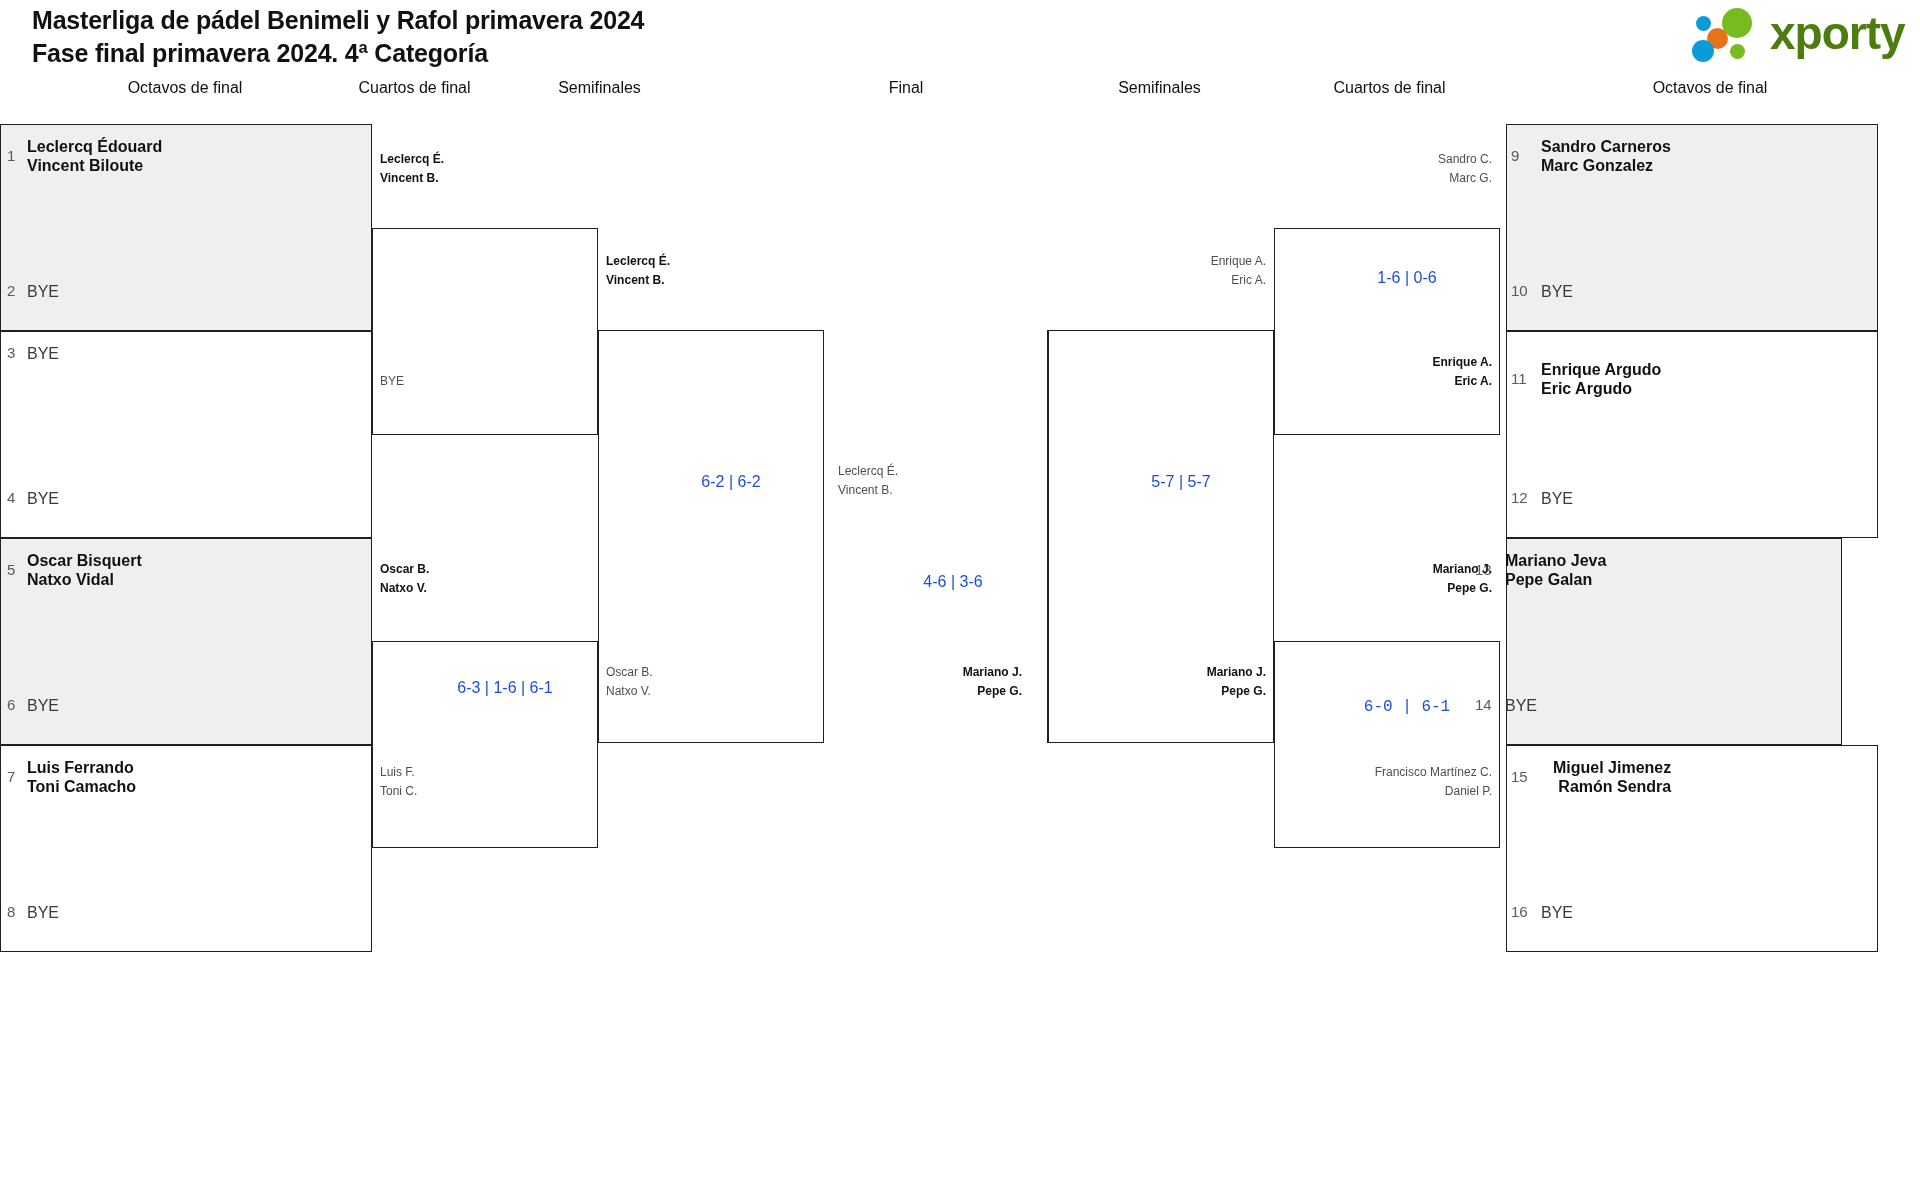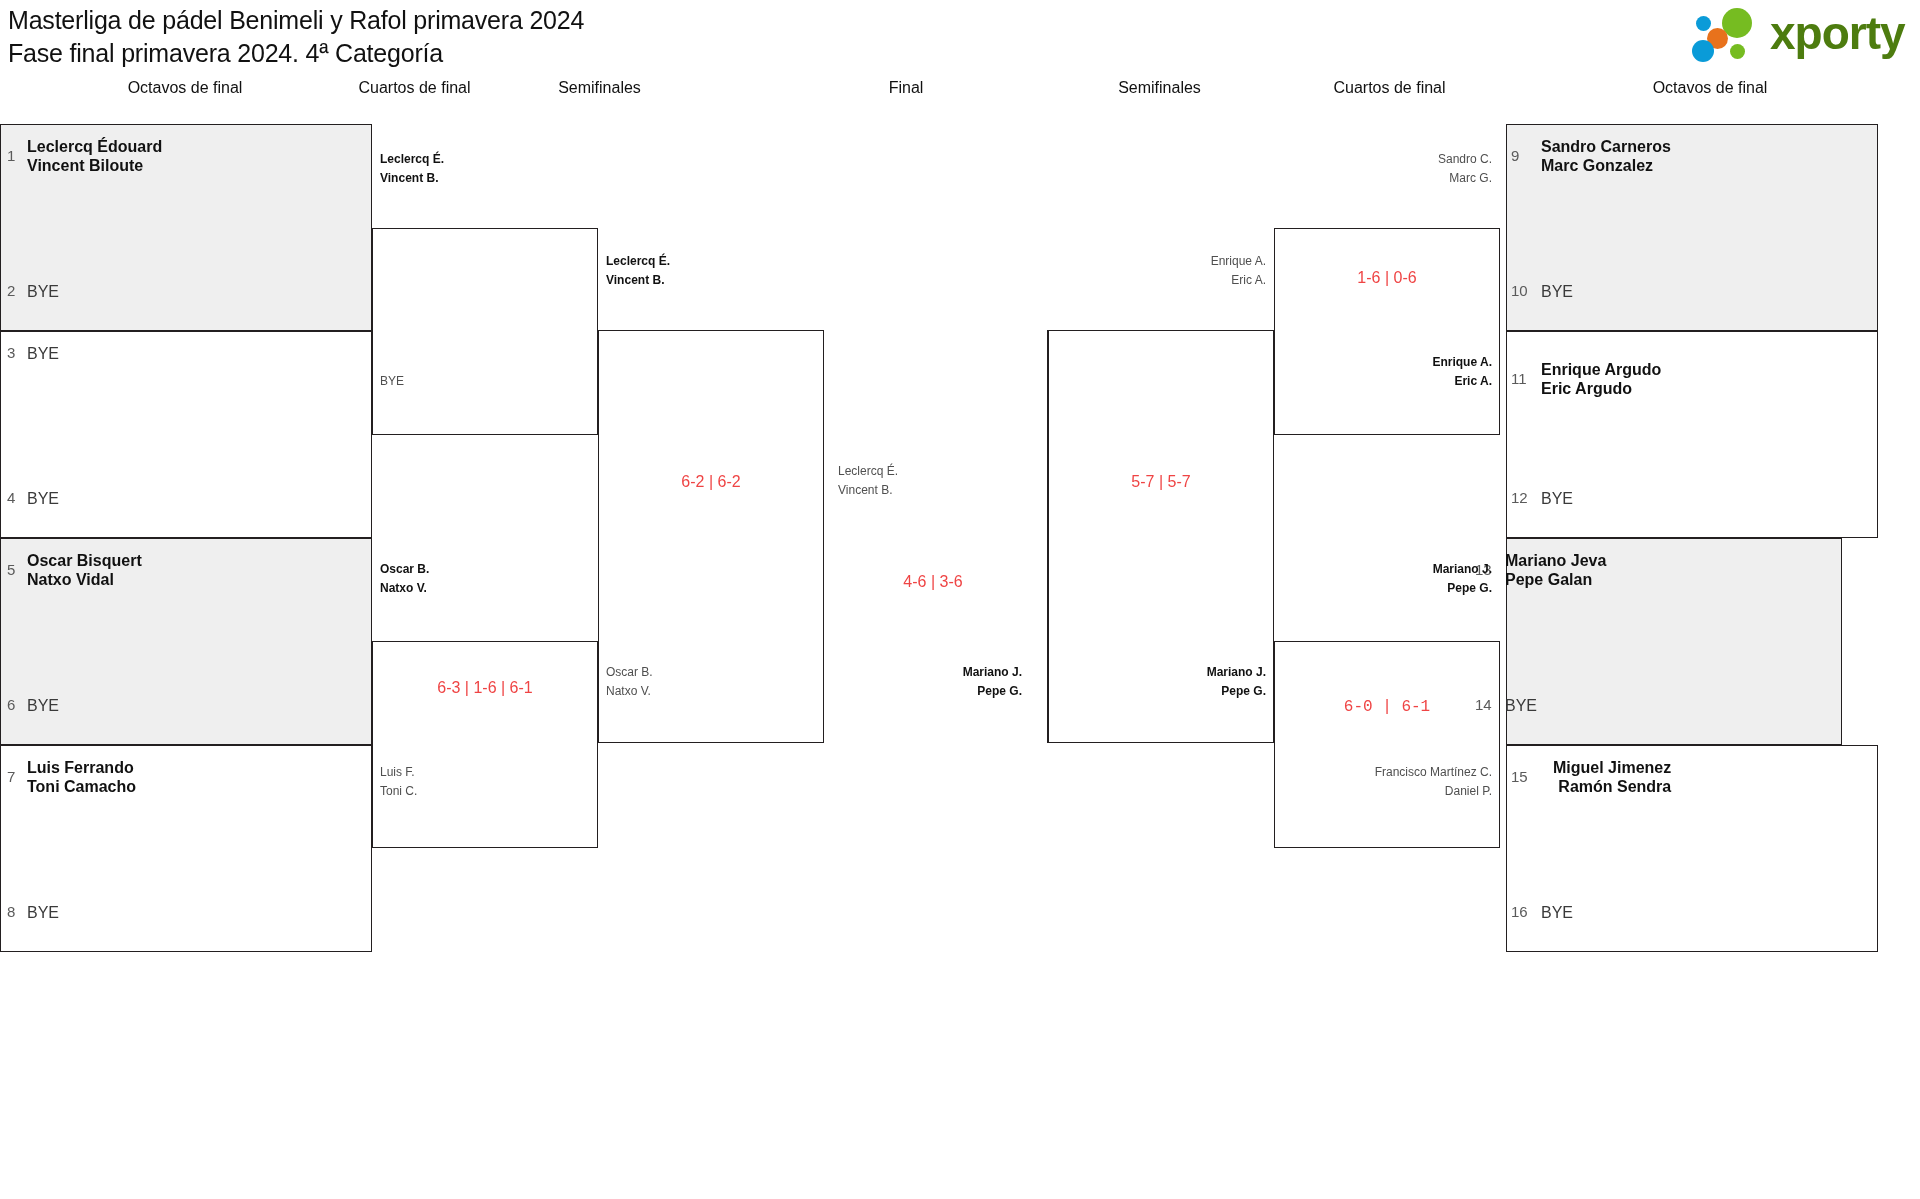--- a/index.html
+++ b/index.html
@@ -9,22 +9,22 @@
     font-family:"Liberation Sans", sans-serif;
     color:#111111;
     overflow:hidden;
     position:relative;
   }
   .abs{position:absolute;}
 
   
   #header-title{left:8px;top:4px;width:1100px;}
   #header-title .line{
-    font-size:25px;font-weight:normal;line-height:33px;
-    color:#111;white-space:nowrap;letter-spacing:-0.2px;
+    font-size:25px;font-weight:bold;line-height:33px;
+    color:#111;white-space:nowrap;letter-spacing:-0.2px;margin-left:24px;
   }
 
   
   #brand-logo{left:1692px;top:6px;width:220px;height:58px;}
   #brand-logo .dot{position:absolute;border-radius:50%;}
   #brand-logo .wordmark{
     position:absolute;left:78px;top:-1px;
     font-size:46px;font-weight:bold;letter-spacing:-1px;
     line-height:56px;
   }
@@ -68,22 +68,22 @@
   
   .team{
     position:absolute;font-size:12px;line-height:19px;white-space:nowrap;
   }
   .team.win{font-weight:bold;color:#111;}
   .team.lose{font-weight:normal;color:#4f4f4f;}
   .team.l{text-align:left;}
   .team.r{text-align:right;}
 
   .score{
-    position:absolute;font-size:16px;color:#ef4444;
-    line-height:19px;white-space:nowrap;text-align:center;
+    position:absolute;font-size:16px;color:#1d4ed8;
+    line-height:19px;white-space:nowrap;text-align:center;padding-left:20px;
   }
 </style>
 </head>
 <body>
 
 <div class="abs" id="header-title">
   <div class="line">Masterliga de pádel Benimeli y Rafol primavera 2024</div>
   <div class="line">Fase final primavera 2024. 4ª Categoría</div>
 </div>
 

